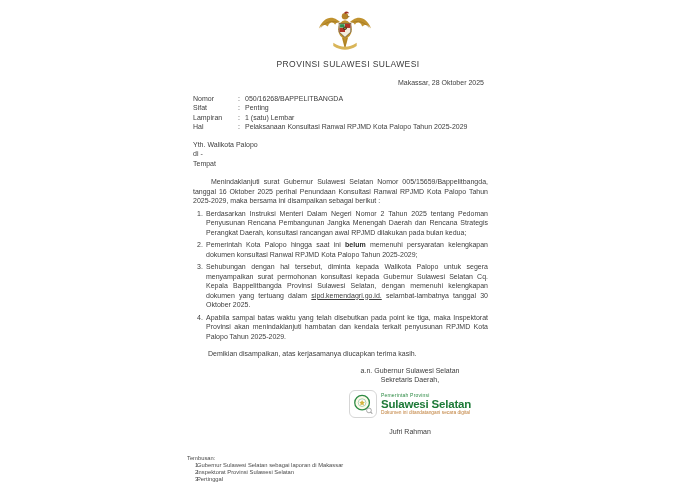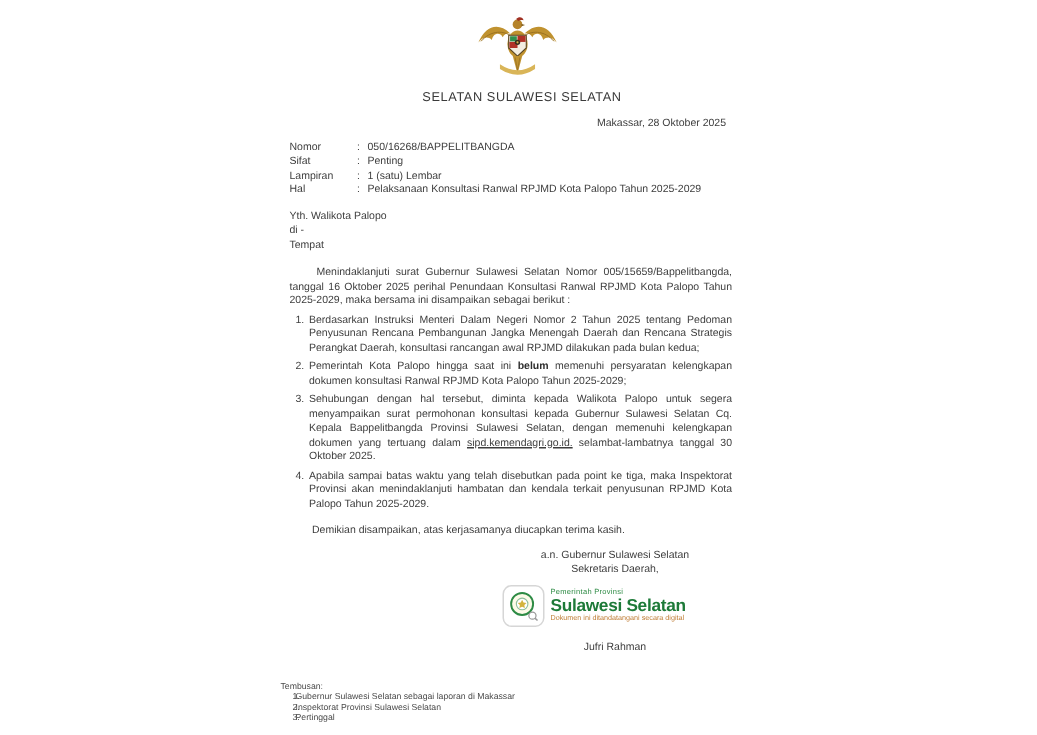--- a/index.html
+++ b/index.html
@@ -25,21 +25,21 @@
   .intro{margin-top:9px;text-align:justify;text-indent:18px;}
   .num-list{margin-top:3px;}
   .list-item{display:flex;margin-bottom:3px;}
   .li-num{width:13px;flex:none;padding-left:4px;box-sizing:border-box;}
   .li-text{flex:1;text-align:justify;}
   .bold{font-weight:700;color:#2e2e2e;}
   .uline{text-decoration:underline;}
   .closing{margin-top:8px;padding-left:15px;}
   .sig{margin-top:7px;margin-left:142px;width:150px;text-align:center;}
   .sig-line{white-space:nowrap;}
-  .stamp{margin-top:5px;display:flex;align-items:center;gap:4px;}
+  .stamp{margin-top:5px;display:flex;align-items:center;justify-content:center;gap:4px;}
   .stamp-logo{
     width:26px;height:26px;flex:none;border:1px solid #d6d6d6;border-radius:6px;
     background:#ffffff;display:flex;align-items:center;justify-content:center;position:relative;
   }
   .stamp-text{text-align:left;}
   .stamp-small{font-size:5px;line-height:6px;color:#2e8b45;letter-spacing:.2px;}
   .stamp-big{font-size:11.5px;line-height:12px;font-weight:700;color:#1d7a38;letter-spacing:-.2px;white-space:nowrap;}
   .stamp-tag{font-size:4.8px;line-height:6px;color:#bf7d36;white-space:nowrap;}
   .sig-name{margin-top:9px;}
   .tembusan{position:absolute;left:187px;top:455px;width:300px;font-size:5.8px;line-height:7px;color:#4a4a4a;}
@@ -73,21 +73,21 @@
       <circle cx="30" cy="21.8" r="2" fill="#3b2f1d"></circle>
       <circle cx="30" cy="21.8" r="0.8" fill="#d8b34a"></circle>
 
       <path d="M26.5 32 L30 45 L33.5 32 Z" fill="#c0922f"></path>
       <path d="M28.2 33 L30 42.5 L31.8 33" stroke="#9a7120" stroke-width="0.6" fill="none"></path>
 
       <path d="M17 38 Q30 47 43 38 L43 41.5 Q30 50 17 41.5 Z" fill="#d9b558"></path>
     </svg>
   </div>
 
-  <div class="letter-title">SELATAN SULAWESI SELATAN</div>
+  <div class="letter-title">PROVINSI SULAWESI SULAWESI</div>
 
   <div class="content">
 
     <div class="dateline">Makassar, 28 Oktober 2025</div>
 
     <div class="meta">
       <div class="meta-row">
         <span class="meta-label">Nomor</span>
         <span class="meta-colon">:</span>
         <span class="meta-value">050/16268/BAPPELITBANGDA</span>

